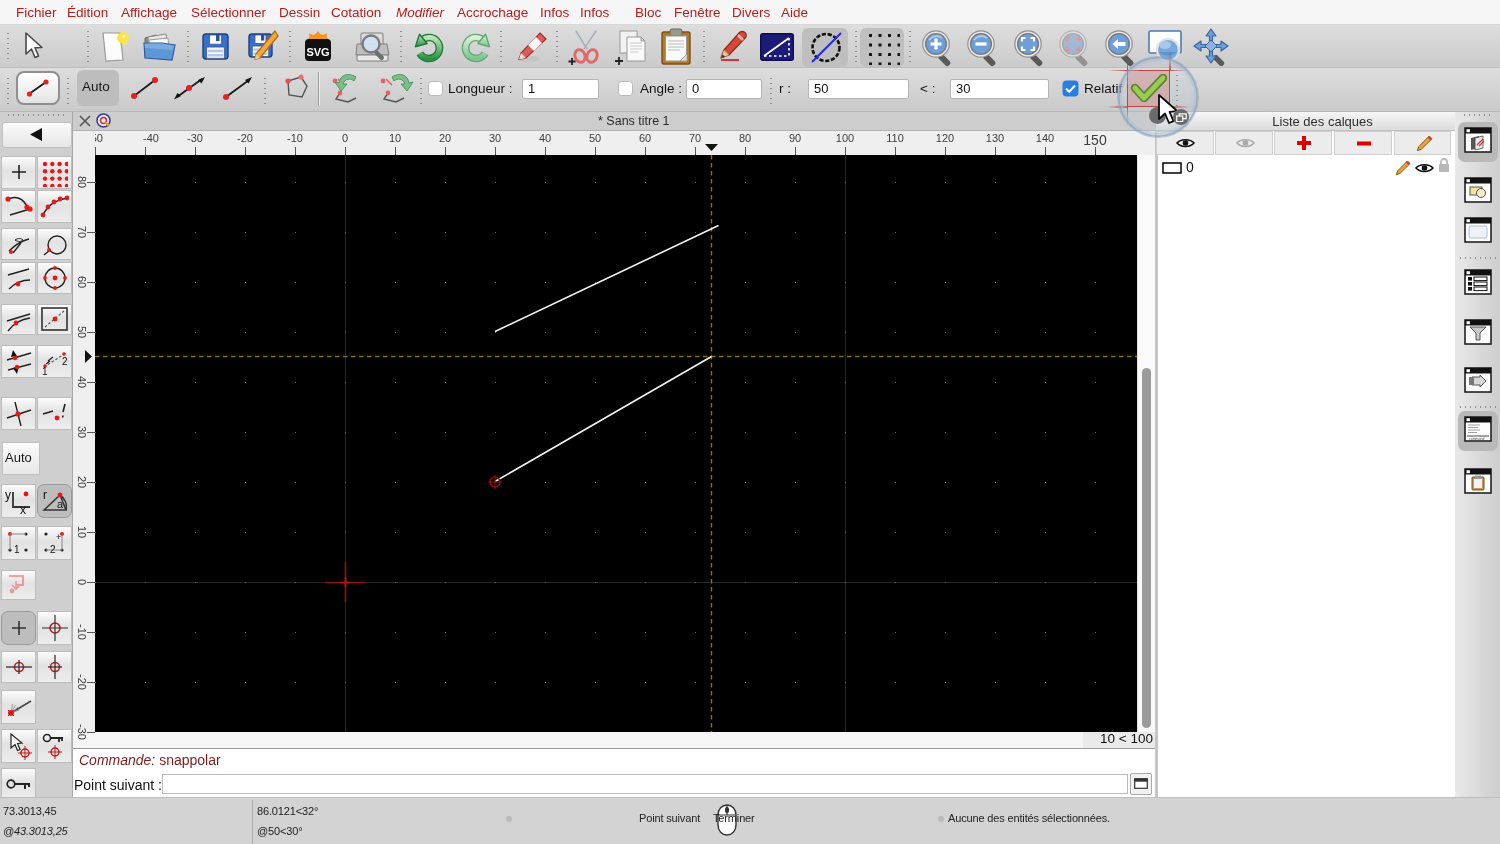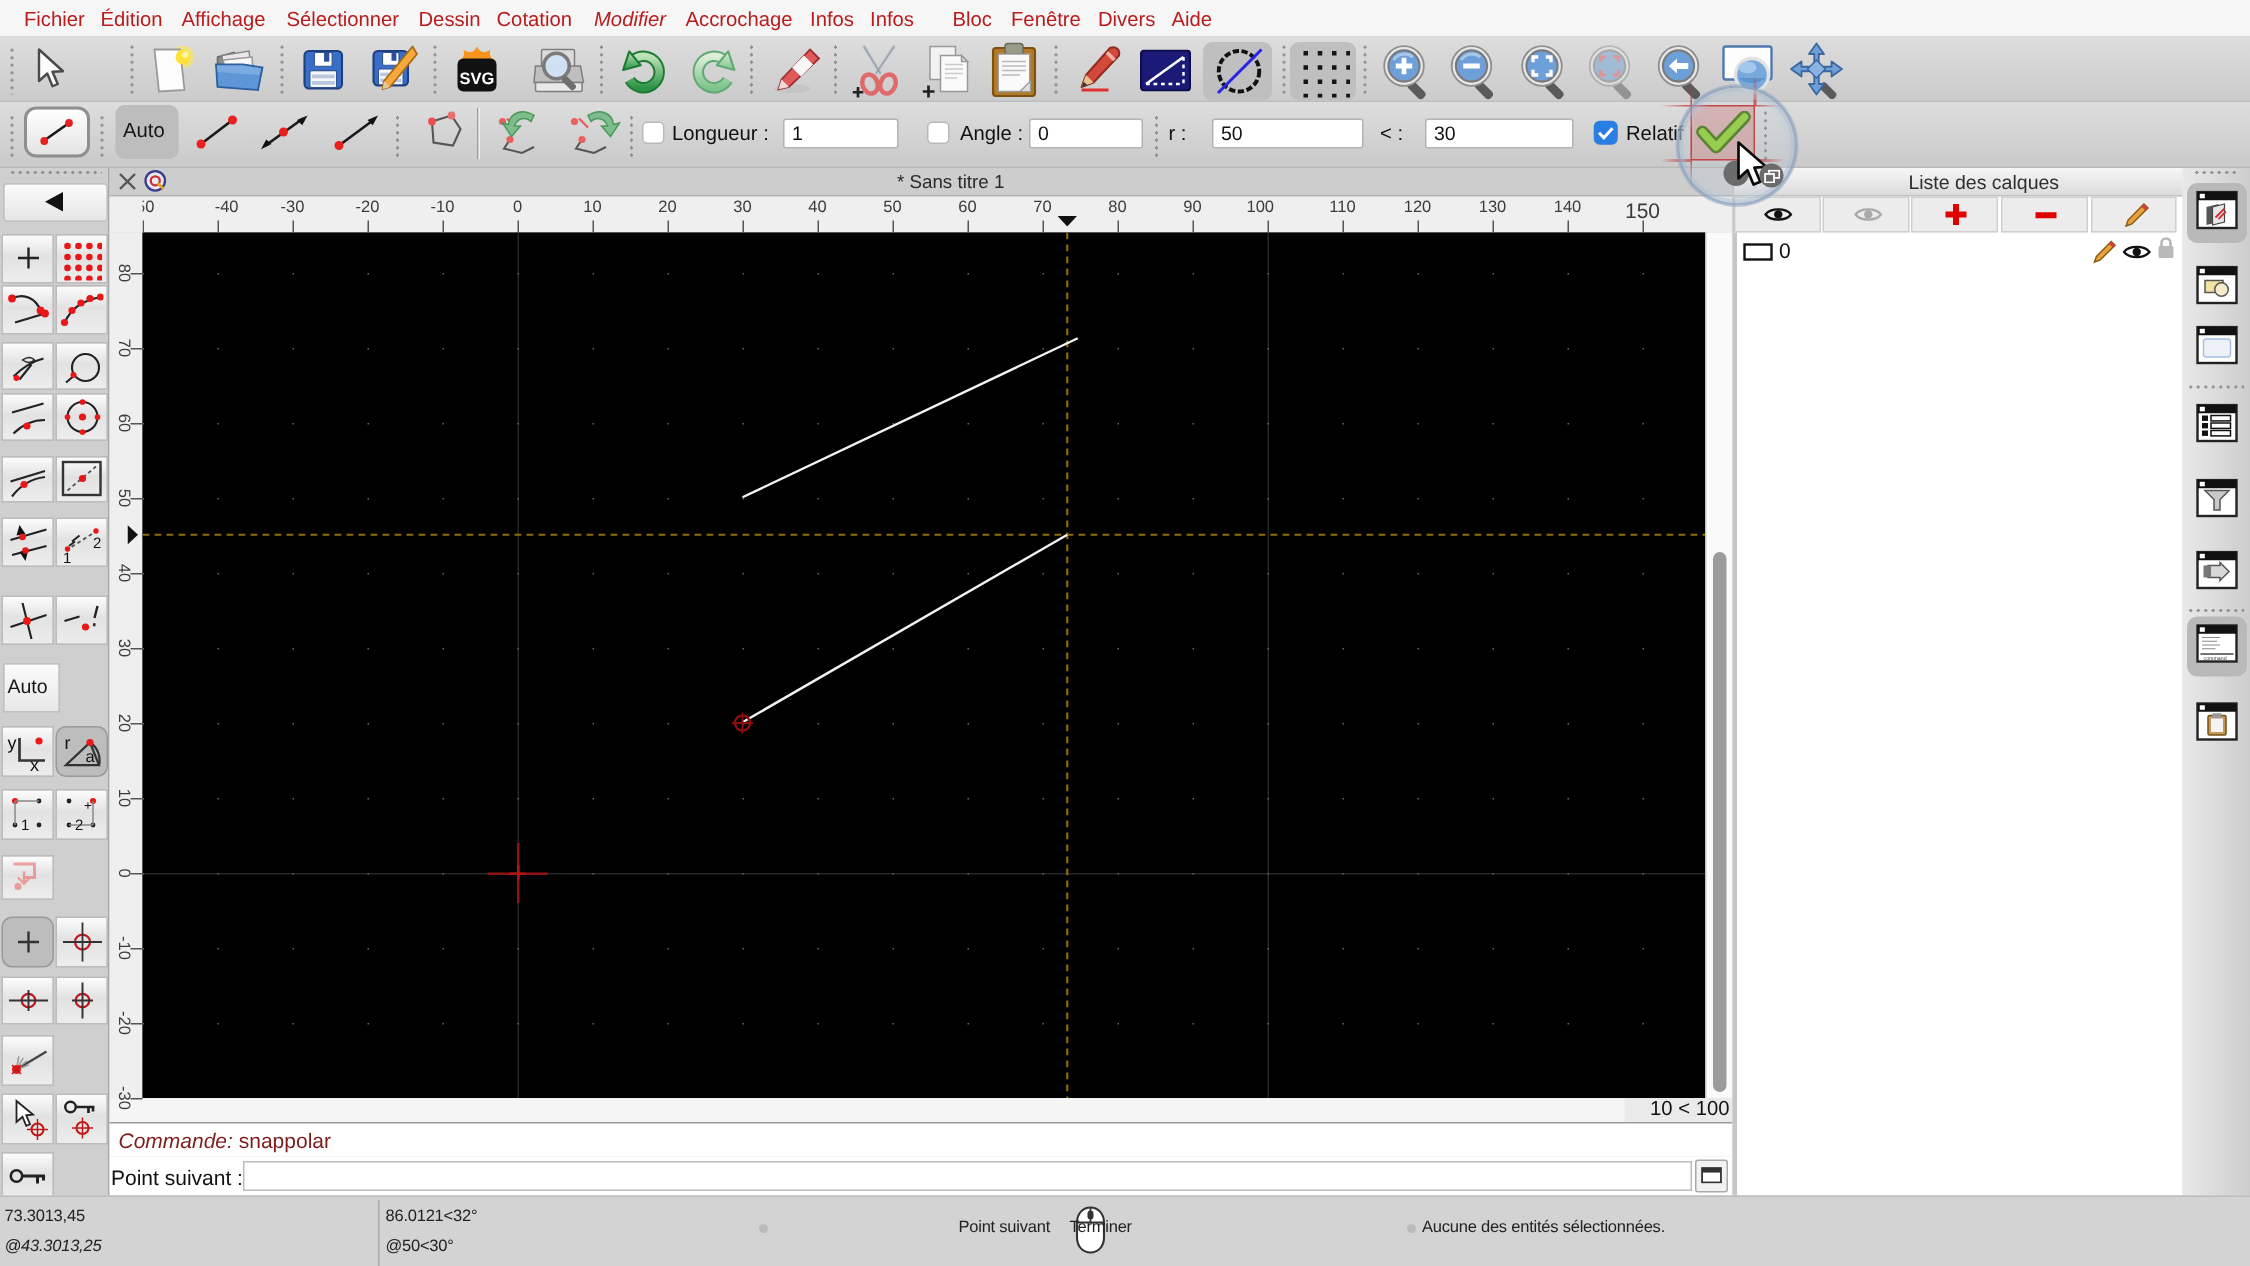--- a/index.html
+++ b/index.html
@@ -338,21 +338,21 @@
     <div style="position:absolute;left:486px;top:1px;width:28px;height:12px;font-size:11px;color:#3c3c3c;text-align:center;">50</div>
     <div style="position:absolute;left:500px;top:16px;width:1px;height:8px;background:#555;"></div>
     <div style="position:absolute;left:536px;top:1px;width:28px;height:12px;font-size:11px;color:#3c3c3c;text-align:center;">60</div>
     <div style="position:absolute;left:550px;top:16px;width:1px;height:8px;background:#555;"></div>
     <div style="position:absolute;left:586px;top:1px;width:28px;height:12px;font-size:11px;color:#3c3c3c;text-align:center;">70</div>
     <div style="position:absolute;left:600px;top:16px;width:1px;height:8px;background:#555;"></div>
     <div style="position:absolute;left:636px;top:1px;width:28px;height:12px;font-size:11px;color:#3c3c3c;text-align:center;">80</div>
     <div style="position:absolute;left:650px;top:16px;width:1px;height:8px;background:#555;"></div>
     <div style="position:absolute;left:686px;top:1px;width:28px;height:12px;font-size:11px;color:#3c3c3c;text-align:center;">90</div>
     <div style="position:absolute;left:700px;top:16px;width:1px;height:8px;background:#555;"></div>
-    <div style="position:absolute;left:736px;top:1px;width:28px;height:12px;font-size:11px;color:#3c3c3c;text-align:left;">100</div>
+    <div style="position:absolute;left:736px;top:1px;width:28px;height:12px;font-size:11px;color:#3c3c3c;text-align:center;">100</div>
     <div style="position:absolute;left:750px;top:16px;width:1px;height:8px;background:#555;"></div>
     <div style="position:absolute;left:786px;top:1px;width:28px;height:12px;font-size:11px;color:#3c3c3c;text-align:center;">110</div>
     <div style="position:absolute;left:800px;top:16px;width:1px;height:8px;background:#555;"></div>
     <div style="position:absolute;left:836px;top:1px;width:28px;height:12px;font-size:11px;color:#3c3c3c;text-align:center;">120</div>
     <div style="position:absolute;left:850px;top:16px;width:1px;height:8px;background:#555;"></div>
     <div style="position:absolute;left:886px;top:1px;width:28px;height:12px;font-size:11px;color:#3c3c3c;text-align:center;">130</div>
     <div style="position:absolute;left:900px;top:16px;width:1px;height:8px;background:#555;"></div>
     <div style="position:absolute;left:936px;top:1px;width:28px;height:12px;font-size:11px;color:#3c3c3c;text-align:center;">140</div>
     <div style="position:absolute;left:950px;top:16px;width:1px;height:8px;background:#555;"></div>
     <div style="position:absolute;left:986px;top:1px;width:28px;height:12px;font-size:14px;color:#3c3c3c;text-align:center;">150</div>

